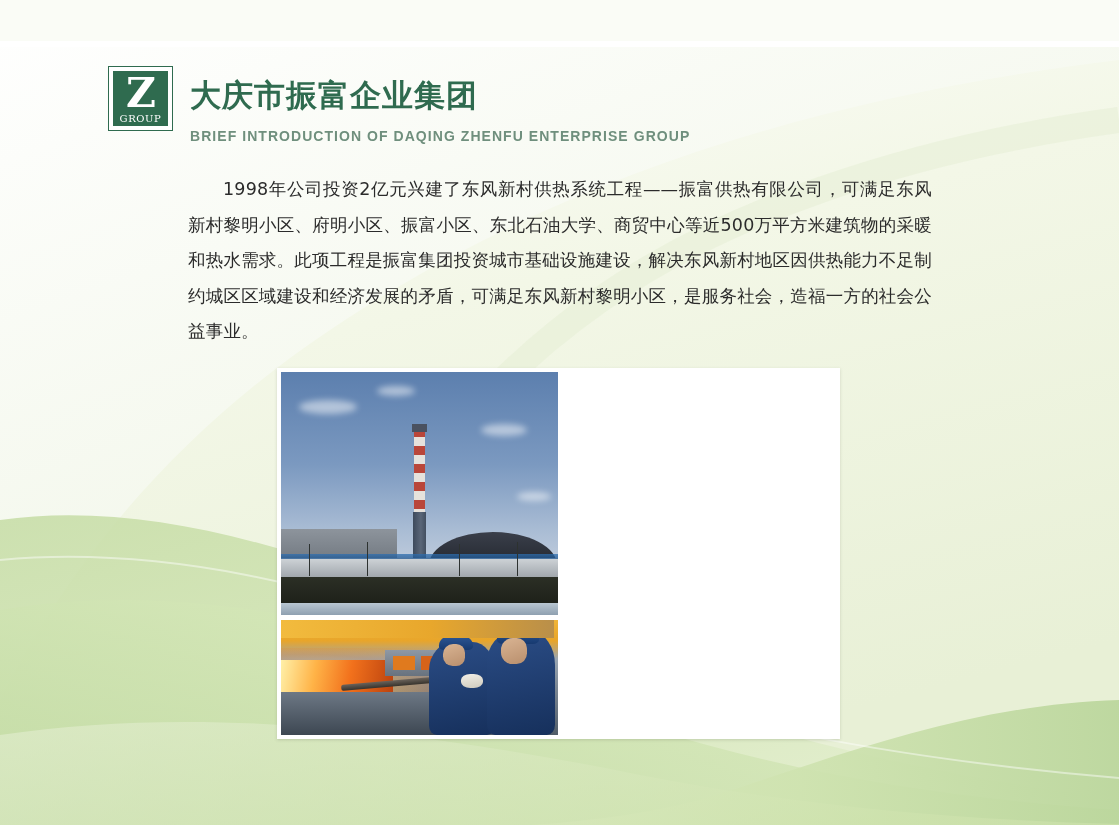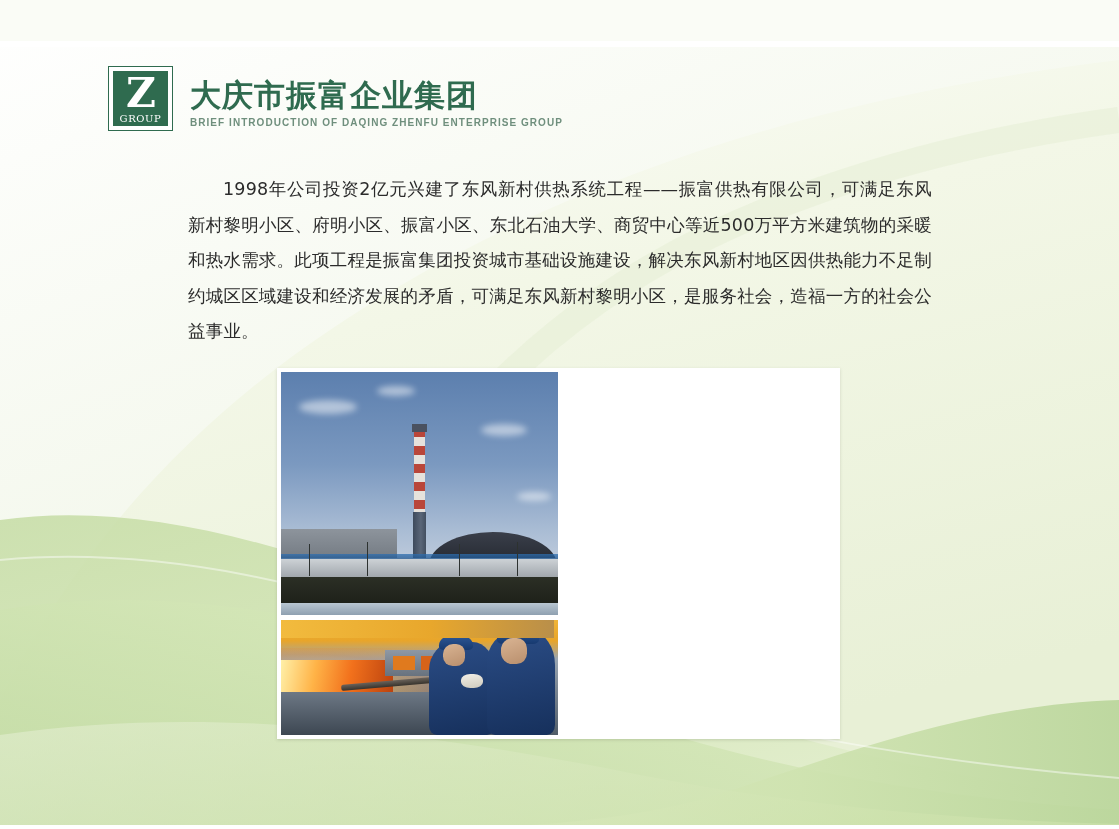--- a/index.html
+++ b/index.html
@@ -111,24 +111,24 @@
     font-weight: 700;
     font-size: 31px;
     line-height: 36px;
     letter-spacing: 1px;
     white-space: nowrap;
   }
   .brand-subtitle {
     color: #6f8f7d;
     font-family: "Liberation Sans", "DejaVu Sans", sans-serif;
     font-weight: 700;
-    font-size: 10px;
+    font-size: 14px;
     letter-spacing: 1.05px;
     line-height: 12px;
-    margin-top: 3px;
+    margin-top: 16px;
     white-space: nowrap;
   }
 
   
   .body-copy {
     position: absolute;
     left: 188px;
     top: 172px;
     width: 744px;
     color: #2b2b2b;

